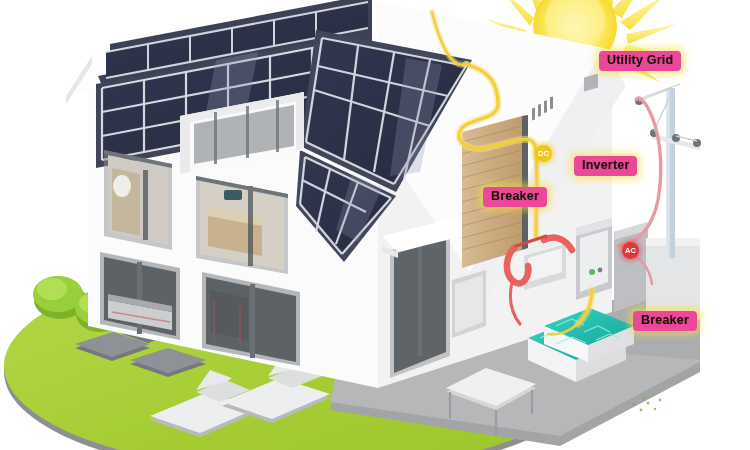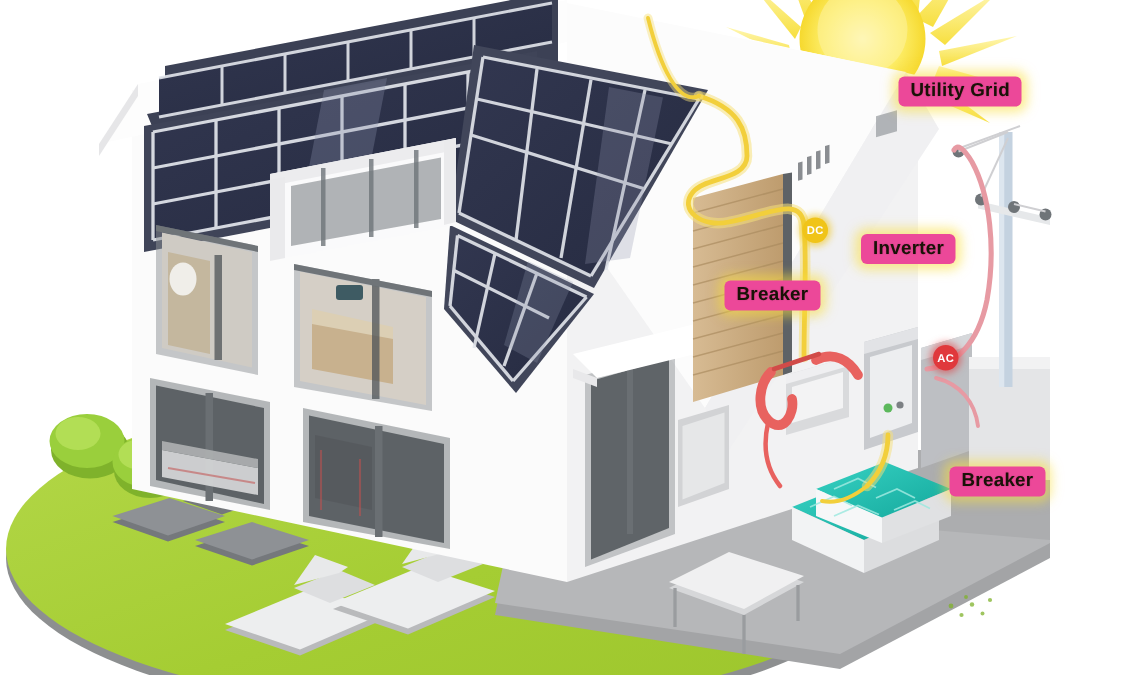--- a/index.html
+++ b/index.html
@@ -438,15 +438,15 @@
   <div class="label" style="left:599px;top:51px;">Utility Grid</div>
 
   <div class="label" style="left:574px;top:156px;">Inverter</div>
 
   <div class="label" style="left:483px;top:187px;">Breaker</div>
 
   <div class="label" style="left:633px;top:311px;">Breaker</div>
 
   <div class="badge dc" style="left:535px;top:145px;">DC</div>
 
-  <div class="badge ac" style="left:622px;top:230px;">AC</div>
+  <div class="badge ac" style="left:622px;top:242px;">AC</div>
 
 </div>
 
 </body></html>

